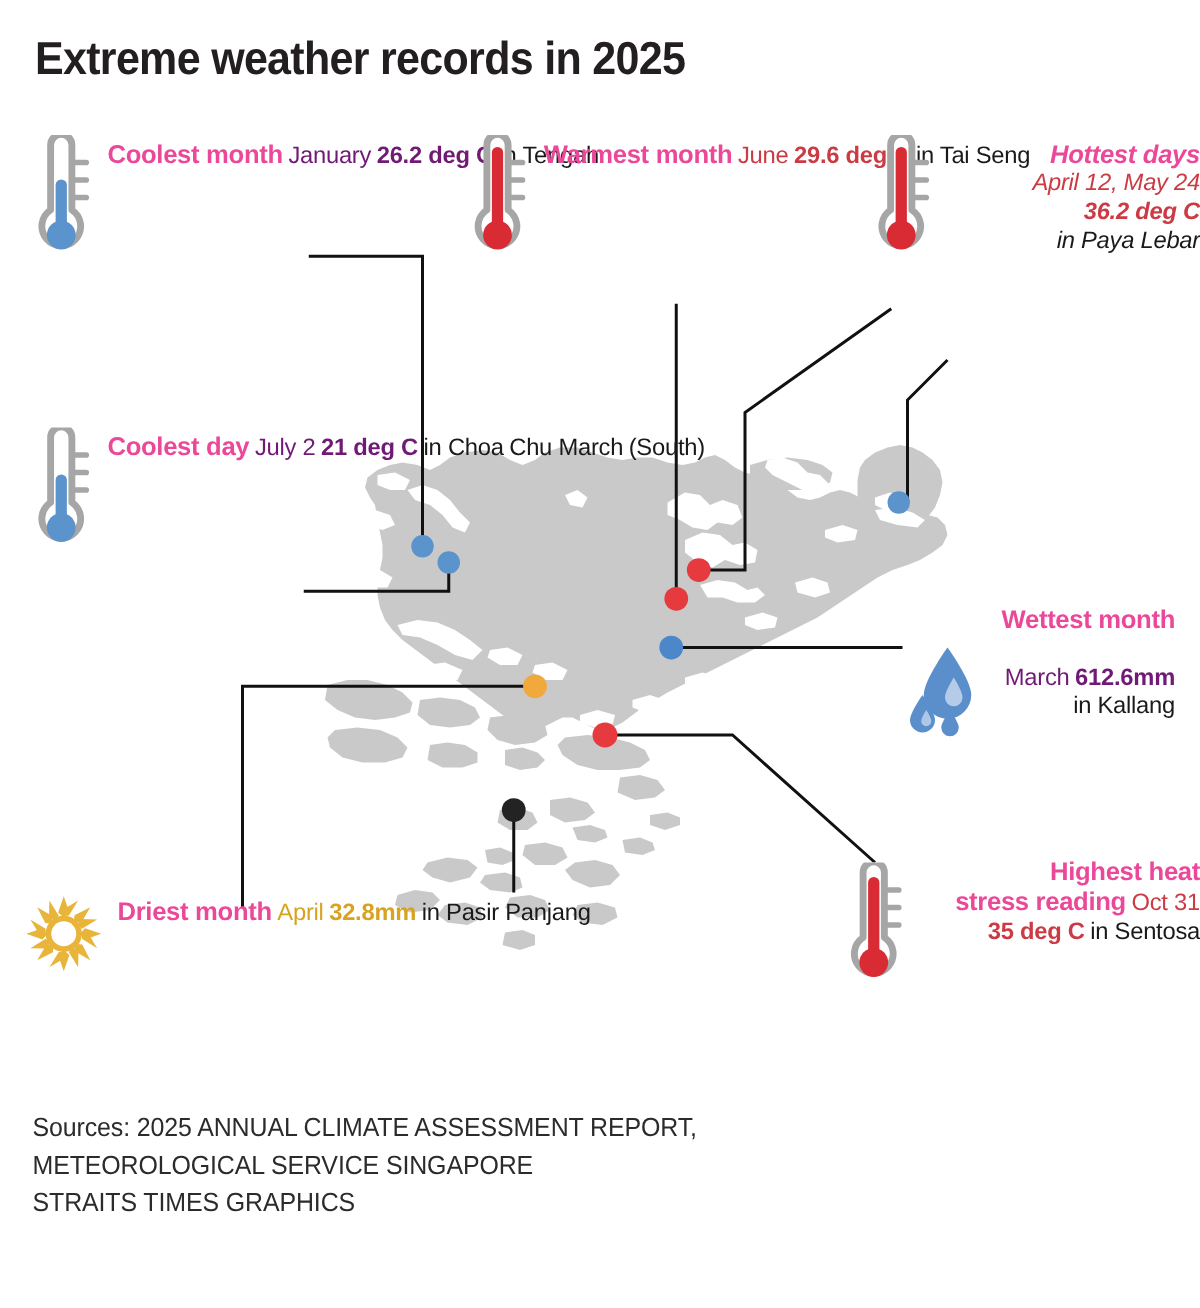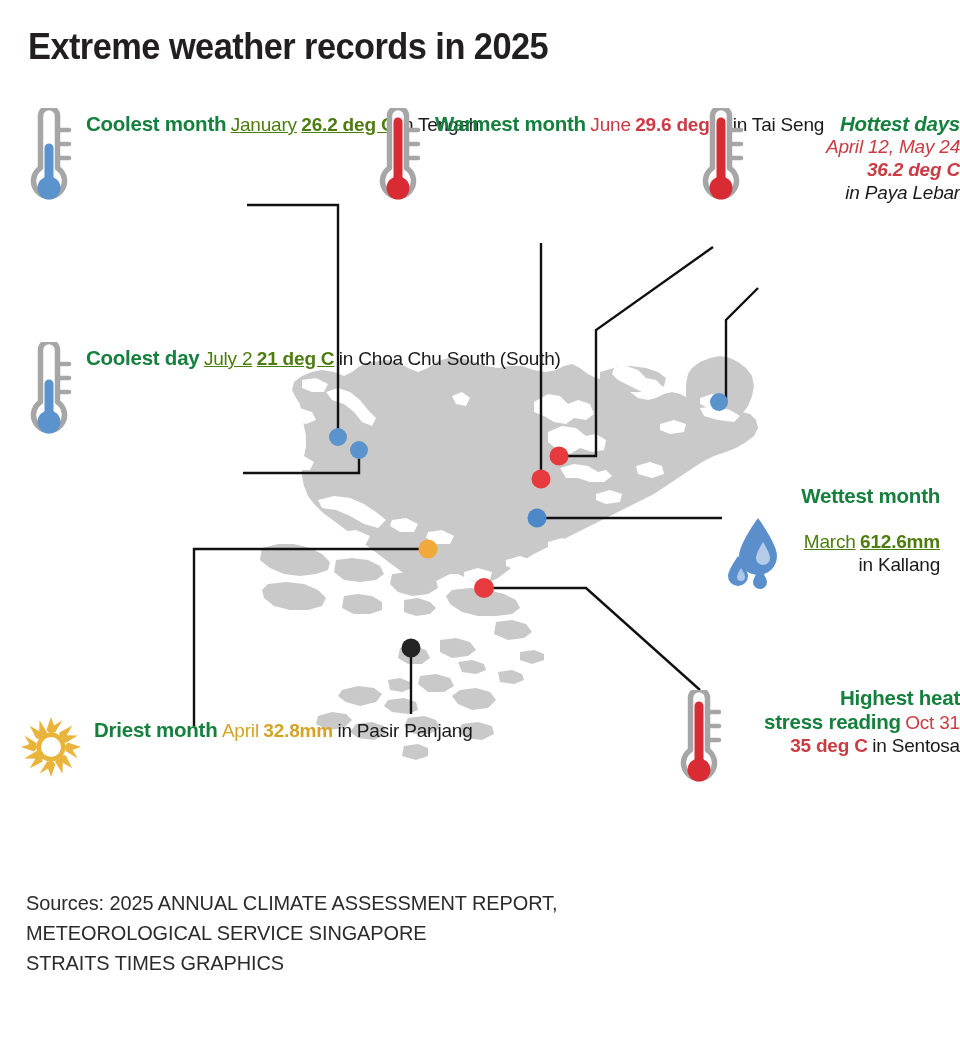--- a/index.html
+++ b/index.html
@@ -22,30 +22,30 @@
     transform:scaleX(0.93);transform-origin:left center;
   }
 
   
   #maplayer{position:absolute;left:0;top:0;width:960px;height:1046px;}
 
   
   .callout{position:absolute;}
   .ctext{display:block;}
   .ctext .hd{
-    font-size:20.5px;font-weight:bold;color:#15803d;
+    font-size:20.5px;font-weight:bold;color:#ec4899;
     line-height:1.17;letter-spacing:-0.25px;white-space:nowrap;
   }
   .ctext .ln{
     font-size:19px;line-height:1.2;white-space:nowrap;letter-spacing:-0.2px;
   }
   .ctext .date{font-weight:normal;}
   .ctext .val{font-weight:bold;}
   .ctext .loc{color:#1a1a1a;font-weight:normal;}
-  .c-blue{color:#4d7c0f;text-decoration:underline;}
+  .c-blue{color:#701a75;}
   .c-red{color:#CC3B44;}
   .c-amber{color:#D9A322;}
   .c-grey{color:#4d4d4d;}
   .align-r{text-align:right;}
   .align-l{text-align:left;}
 
   .row{display:flex;align-items:flex-start;}
   .row.rev{flex-direction:row-reverse;}
   .icon{flex:0 0 auto;}
 
@@ -269,21 +269,21 @@
               <path d="M33 36 h10"></path>
               <path d="M33 50 h10"></path>
           </g>
         </svg>
       </span>
       <span class="ctext align-l" style="margin-left:14px;margin-top:4px;">
         <span class="hd">Coolest day</span>
         <span class="ln date c-blue">July 2</span>
         <span class="ln val c-blue">21 deg C</span>
         <span class="ln loc">in Choa</span>
-        <span class="ln loc">Chu South</span>
+        <span class="ln loc">Chu March</span>
         <span class="ln loc">(South)</span>
       </span>
     </div>
   </div>
 
   <div class="callout" style="left:722px;top:484px;width:218px;">
     <div class="ctext align-r" style="width:218px;">
       <span class="hd">Wettest month</span>
     </div>
     <div class="row rev" style="margin-top:2px;align-items:center;">

